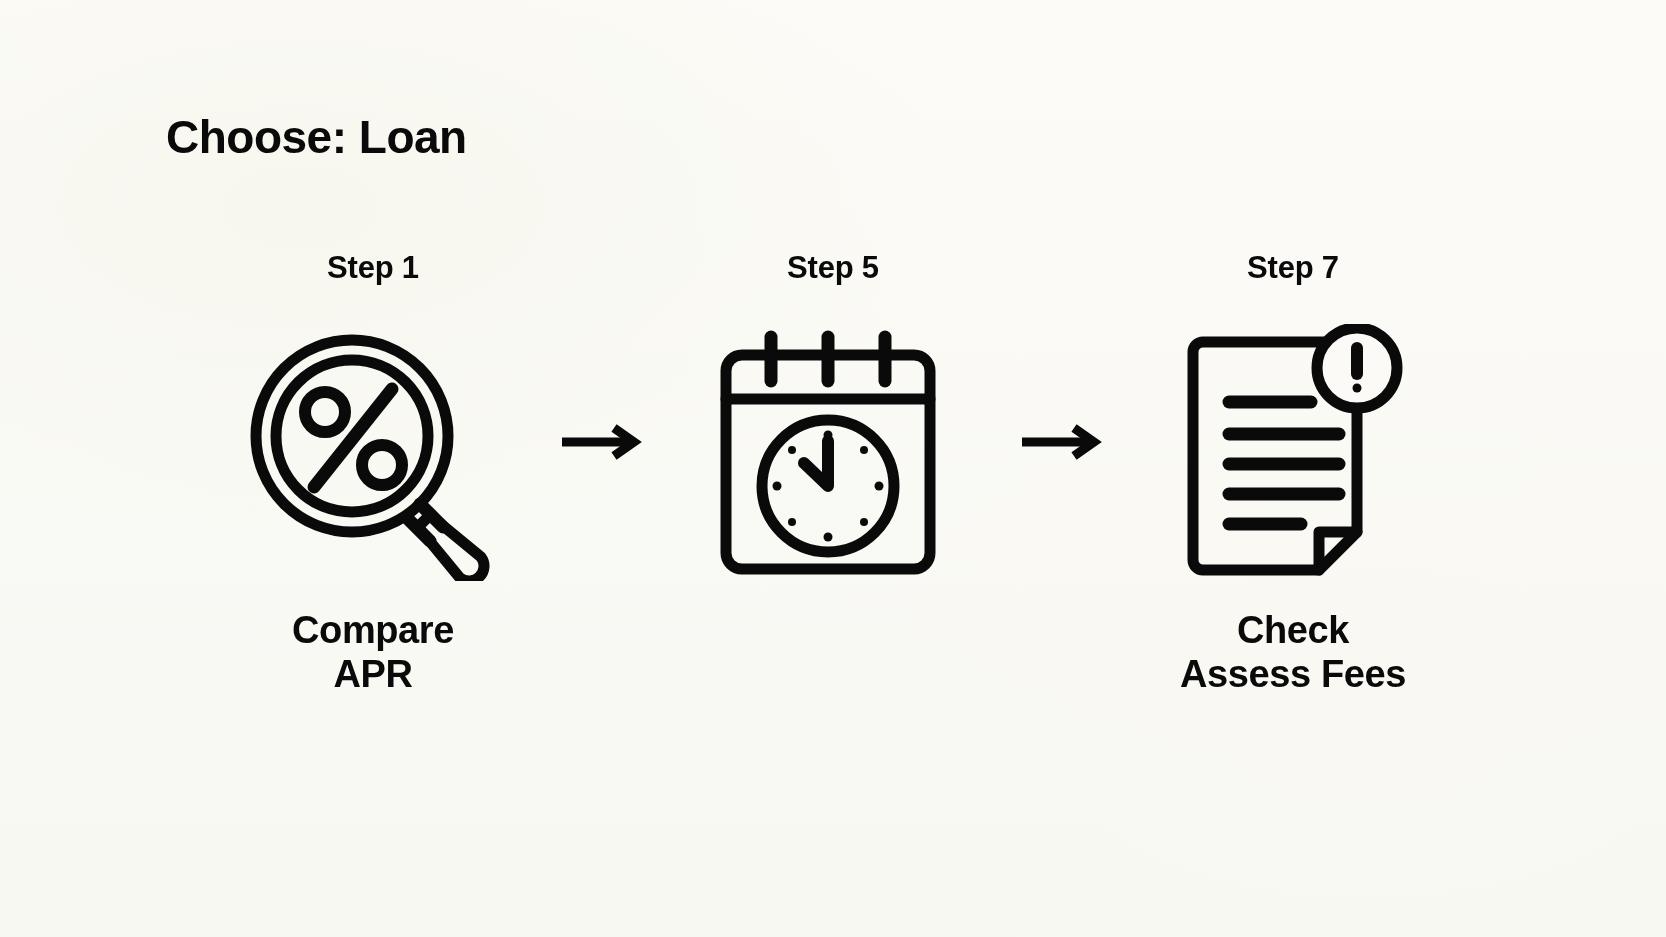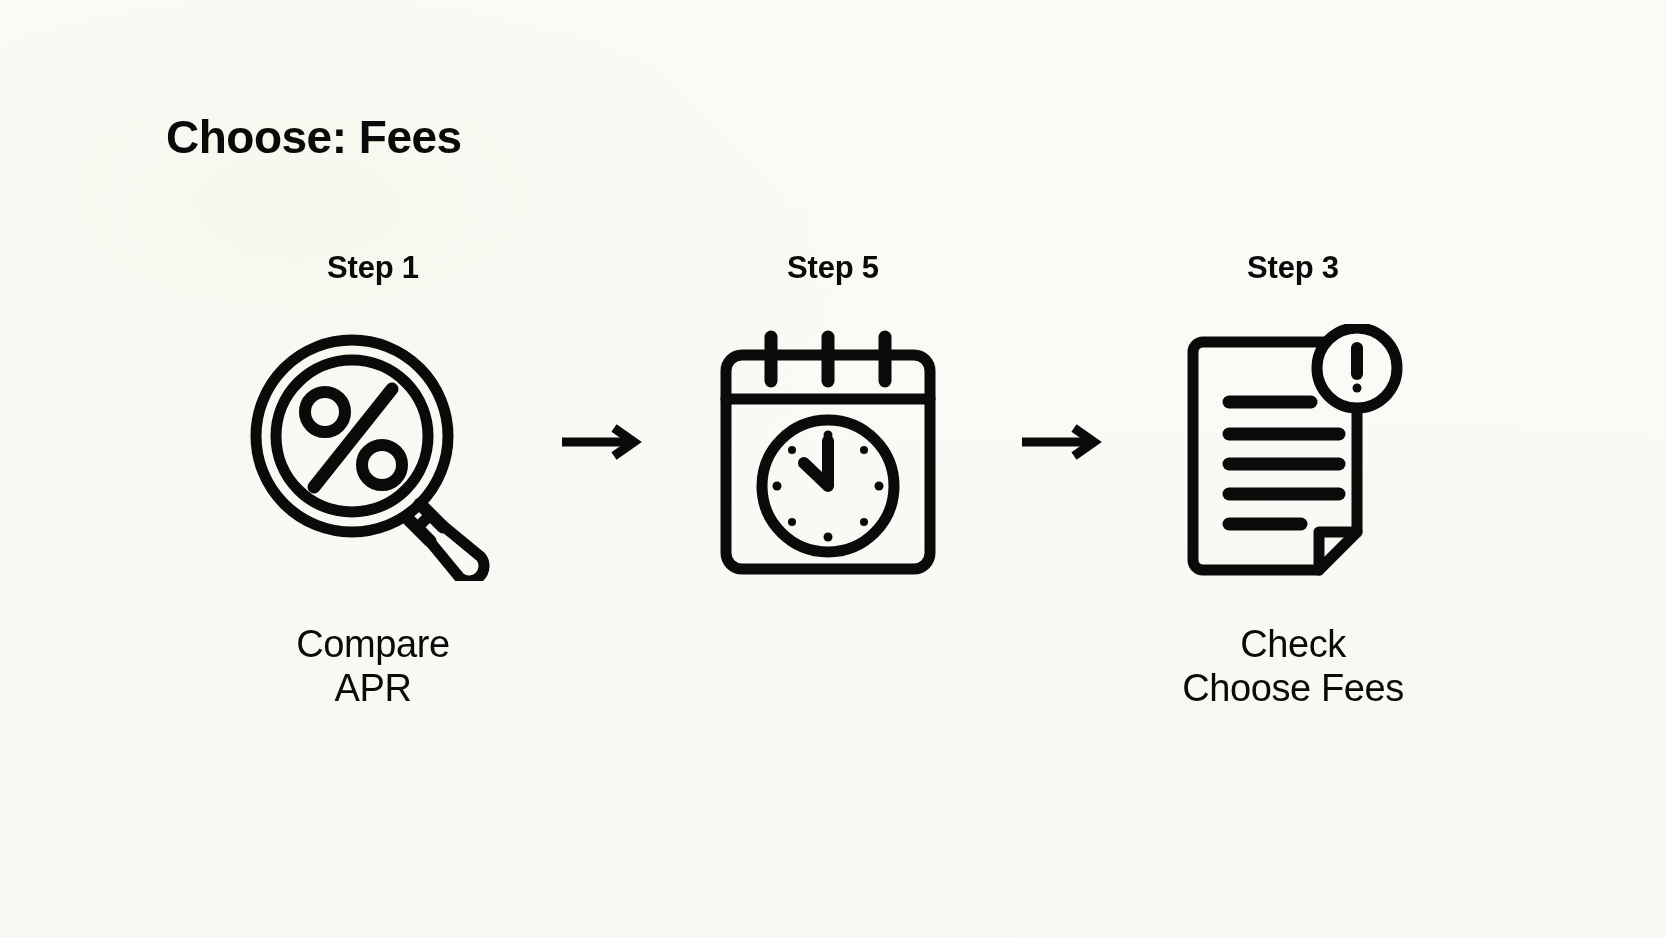--- a/index.html
+++ b/index.html
@@ -65,23 +65,23 @@
     margin-bottom: 34px;
   }
   .icon-box {
     width: 270px;
     height: 270px;
     display: flex;
     align-items: center;
     justify-content: center;
   }
   .step-caption {
-    margin-top: 32px;
+    margin-top: 18px;
     font-size: 38px;
-    font-weight: normal;
+    font-weight: bold;
     line-height: 1.16;
     letter-spacing: -0.4px;
     text-align: center;
     color: #0a0a0a;
     white-space: pre-line;
     max-width: 330px;
   }
   .connector {
     width: 120px;
     display: flex;
@@ -94,21 +94,21 @@
     display: block;
   }
 </style>
 </head>
 <body>
 
 <div class="bg-wash"></div>
 
 <div class="page">
 
-  <div class="title">Choose: Fees</div>
+  <div class="title">Choose: Loan</div>
 
   <div class="steps">
 
     <div class="step">
       <div class="step-label">Step 1</div>
       <div class="icon-box">
         <svg width="262" height="252" viewBox="0 0 262 252" fill="none" stroke="#0a0a0a" stroke-width="11" stroke-linecap="round" stroke-linejoin="round">
 
           <circle cx="110" cy="107" r="96"></circle>
 
@@ -169,37 +169,37 @@
     <div class="connector">
       <span>
         <svg width="90" height="40" viewBox="0 0 90 40" fill="none" stroke="#0a0a0a" stroke-width="9" stroke-linecap="butt" stroke-linejoin="miter">
           <line x1="4" y1="20" x2="68" y2="20"></line>
           <polyline points="56,6 76,20 56,34" fill="none" stroke-width="9"></polyline>
         </svg>
       </span>
     </div>
 
     <div class="step">
-      <div class="step-label">Step 3</div>
+      <div class="step-label">Step 7</div>
       <div class="icon-box">
         <svg width="228" height="262" viewBox="0 0 228 262" fill="none" stroke="#0a0a0a" stroke-width="11" stroke-linecap="round" stroke-linejoin="round">
 
           <path d="M14 28 a10 10 0 0 1 10 -10 H168 a10 10 0 0 1 10 10 V208 L140 246 H24 a10 10 0 0 1 -10 -10 Z"></path>
 
           <polyline points="178,208 140,208 140,246" fill="none"></polyline>
 
           <line x1="50" y1="78" x2="132" y2="78" stroke-width="13"></line>
           <line x1="50" y1="110" x2="160" y2="110" stroke-width="13"></line>
           <line x1="50" y1="140" x2="160" y2="140" stroke-width="13"></line>
           <line x1="50" y1="170" x2="160" y2="170" stroke-width="13"></line>
           <line x1="50" y1="200" x2="122" y2="200" stroke-width="13"></line>
 
           <circle cx="178" cy="44" r="40" stroke-width="11" fill="#fbfaf6"></circle>
           <line x1="178" y1="24" x2="178" y2="50" stroke-width="12"></line>
           <circle cx="178" cy="64" r="4.5" fill="#0a0a0a" stroke="none"></circle>
         </svg>
       </div>
       <div class="step-caption">Check
-Choose Fees</div>
+Assess Fees</div>
     </div>
 
   </div>
 </div>
 
 </body></html>

